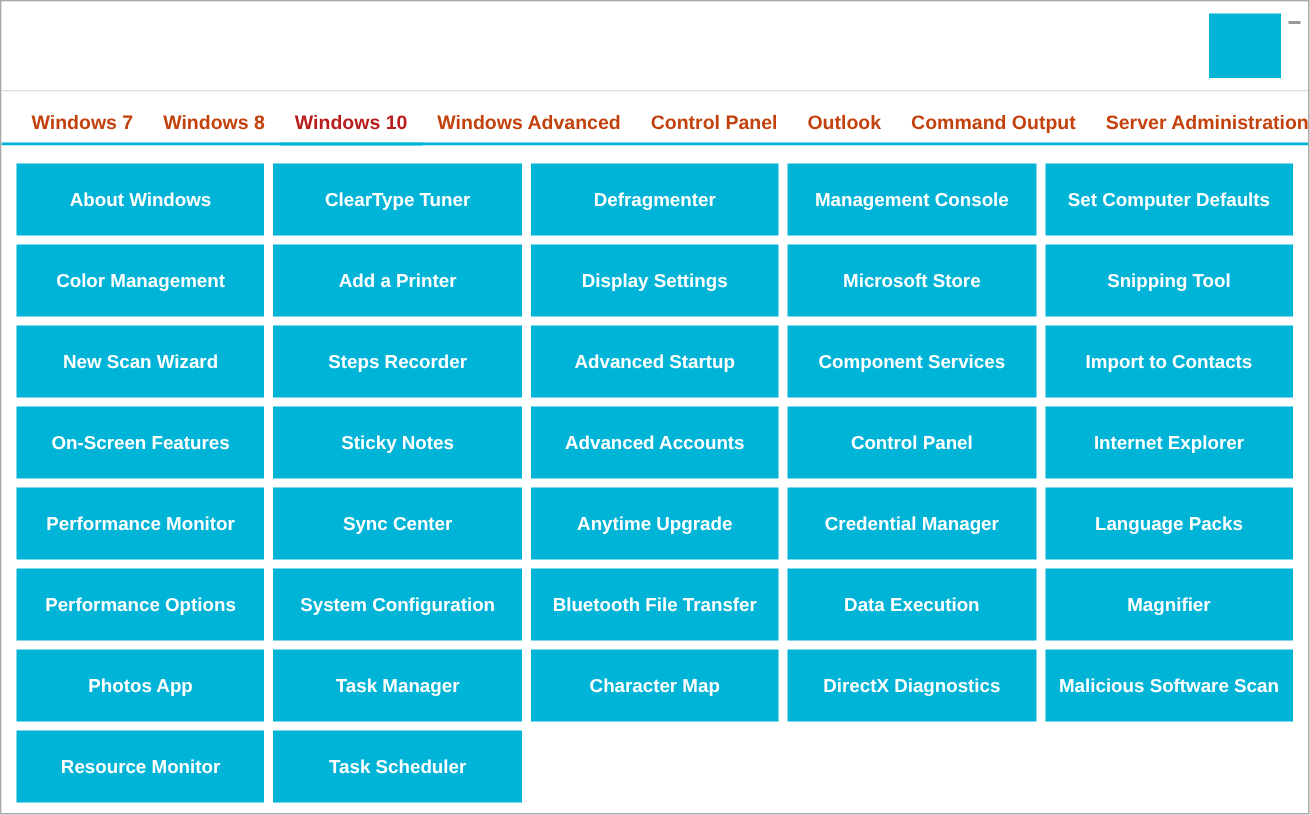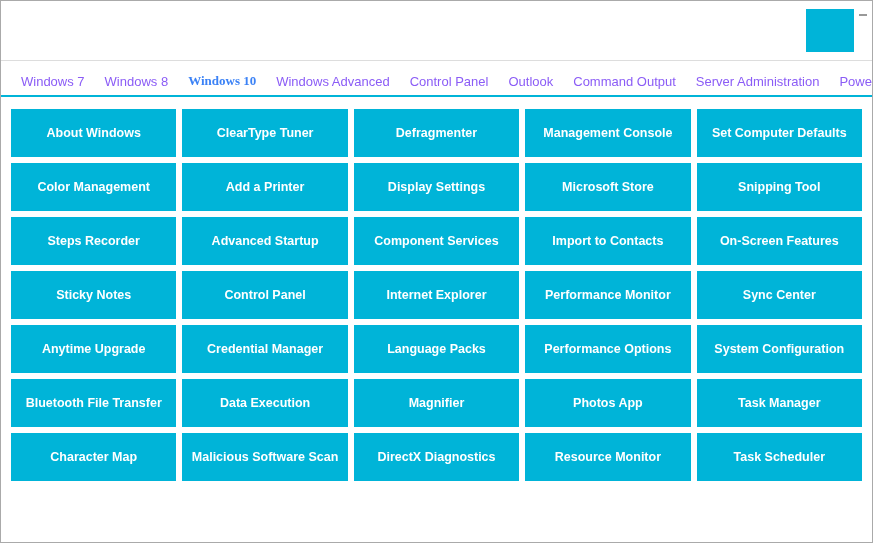--- a/index.html
+++ b/index.html
@@ -39,31 +39,31 @@
       display: flex;
       align-items: flex-end;
       padding: 0 10px;
       border-bottom: 2px solid #00b4d8;
       height: 36px;
       background: #fff;
     }
     .tab {
       padding: 6px 10px;
       font-size: 13px;
-      color: #8b5cf6;
+      color: #c2410c;
       cursor: pointer;
       border-bottom: 2px solid transparent;
       margin-bottom: -2px;
       white-space: nowrap;
+      font-weight: bold;
     }
     .tab.active {
-      color: #3b82f6;
+      color: #b91c1c;
       border-bottom: 2px solid #00b4d8;
       font-weight: 600;
-      font-family: Liberation Serif, serif;
     }
     .grid-area {
       padding: 12px 10px 8px 10px;
       background: #fff;
       overflow-y: auto;
       height: calc(543px - 60px - 36px);
     }
     .grid {
       display: grid;
       grid-template-columns: repeat(5, 1fr);
@@ -132,39 +132,41 @@
   <button class="tile">About Windows</button>
       <button class="tile">ClearType Tuner</button>
       <button class="tile">Defragmenter</button>
       <button class="tile">Management Console</button>
       <button class="tile">Set Computer Defaults</button>
       <button class="tile">Color Management</button>
       <button class="tile">Add a Printer</button>
       <button class="tile">Display Settings</button>
       <button class="tile">Microsoft Store</button>
       <button class="tile">Snipping Tool</button>
+      <button class="tile">New Scan Wizard</button>
       <button class="tile">Steps Recorder</button>
       <button class="tile">Advanced Startup</button>
       <button class="tile">Component Services</button>
       <button class="tile">Import to Contacts</button>
       <button class="tile">On-Screen Features</button>
       <button class="tile">Sticky Notes</button>
+      <button class="tile">Advanced Accounts</button>
       <button class="tile">Control Panel</button>
       <button class="tile">Internet Explorer</button>
       <button class="tile">Performance Monitor</button>
       <button class="tile">Sync Center</button>
       <button class="tile">Anytime Upgrade</button>
       <button class="tile">Credential Manager</button>
       <button class="tile">Language Packs</button>
       <button class="tile">Performance Options</button>
       <button class="tile">System Configuration</button>
       <button class="tile">Bluetooth File Transfer</button>
       <button class="tile">Data Execution</button>
       <button class="tile">Magnifier</button>
       <button class="tile">Photos App</button>
       <button class="tile">Task Manager</button>
       <button class="tile">Character Map</button>
+      <button class="tile">DirectX Diagnostics</button>
       <button class="tile">Malicious Software Scan</button>
-      <button class="tile">DirectX Diagnostics</button>
       <button class="tile">Resource Monitor</button>
       <button class="tile">Task Scheduler</button>
     </div>
 </div>
 
 </body></html>

